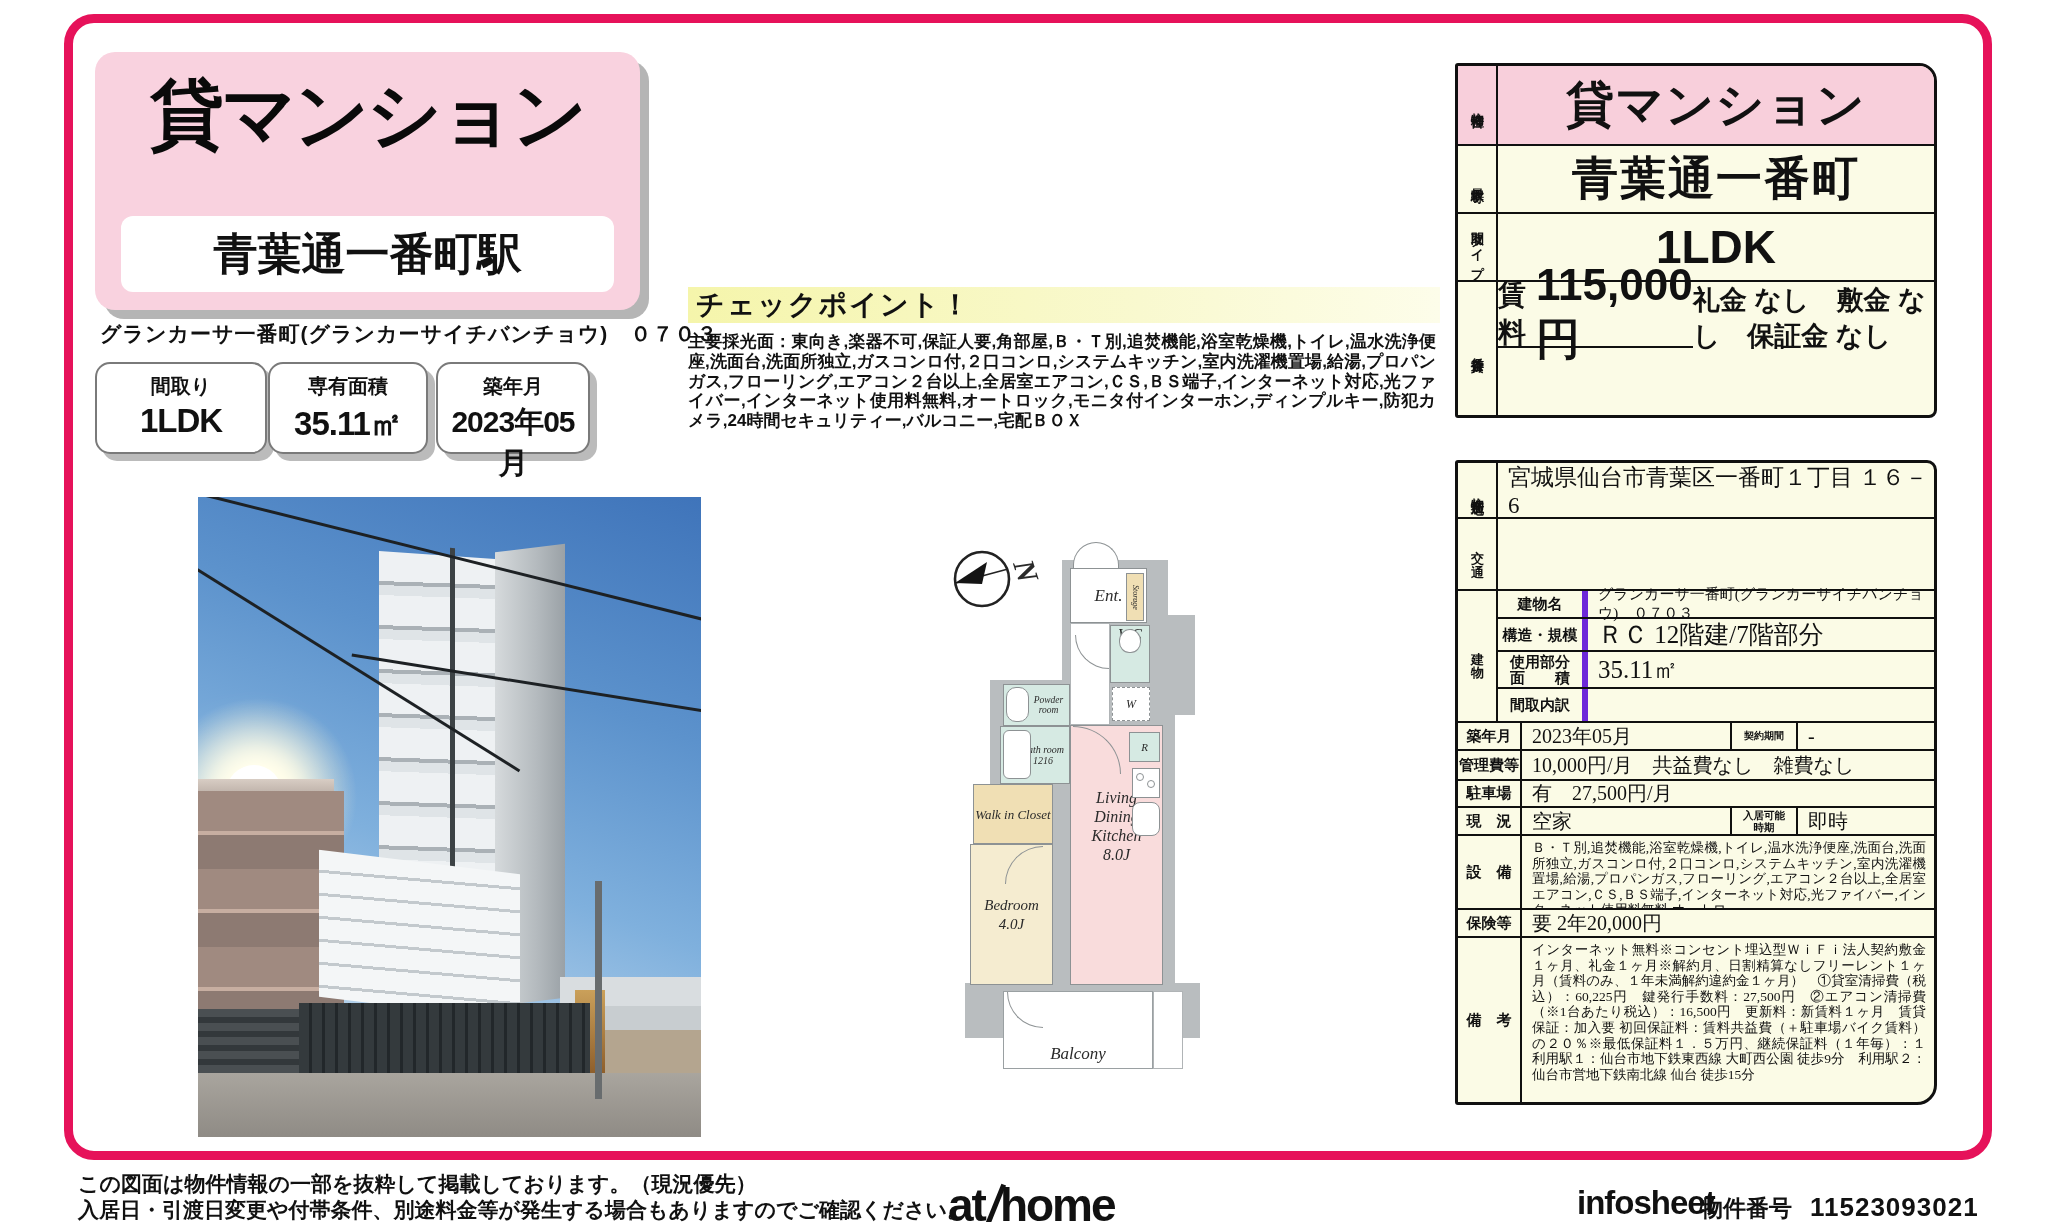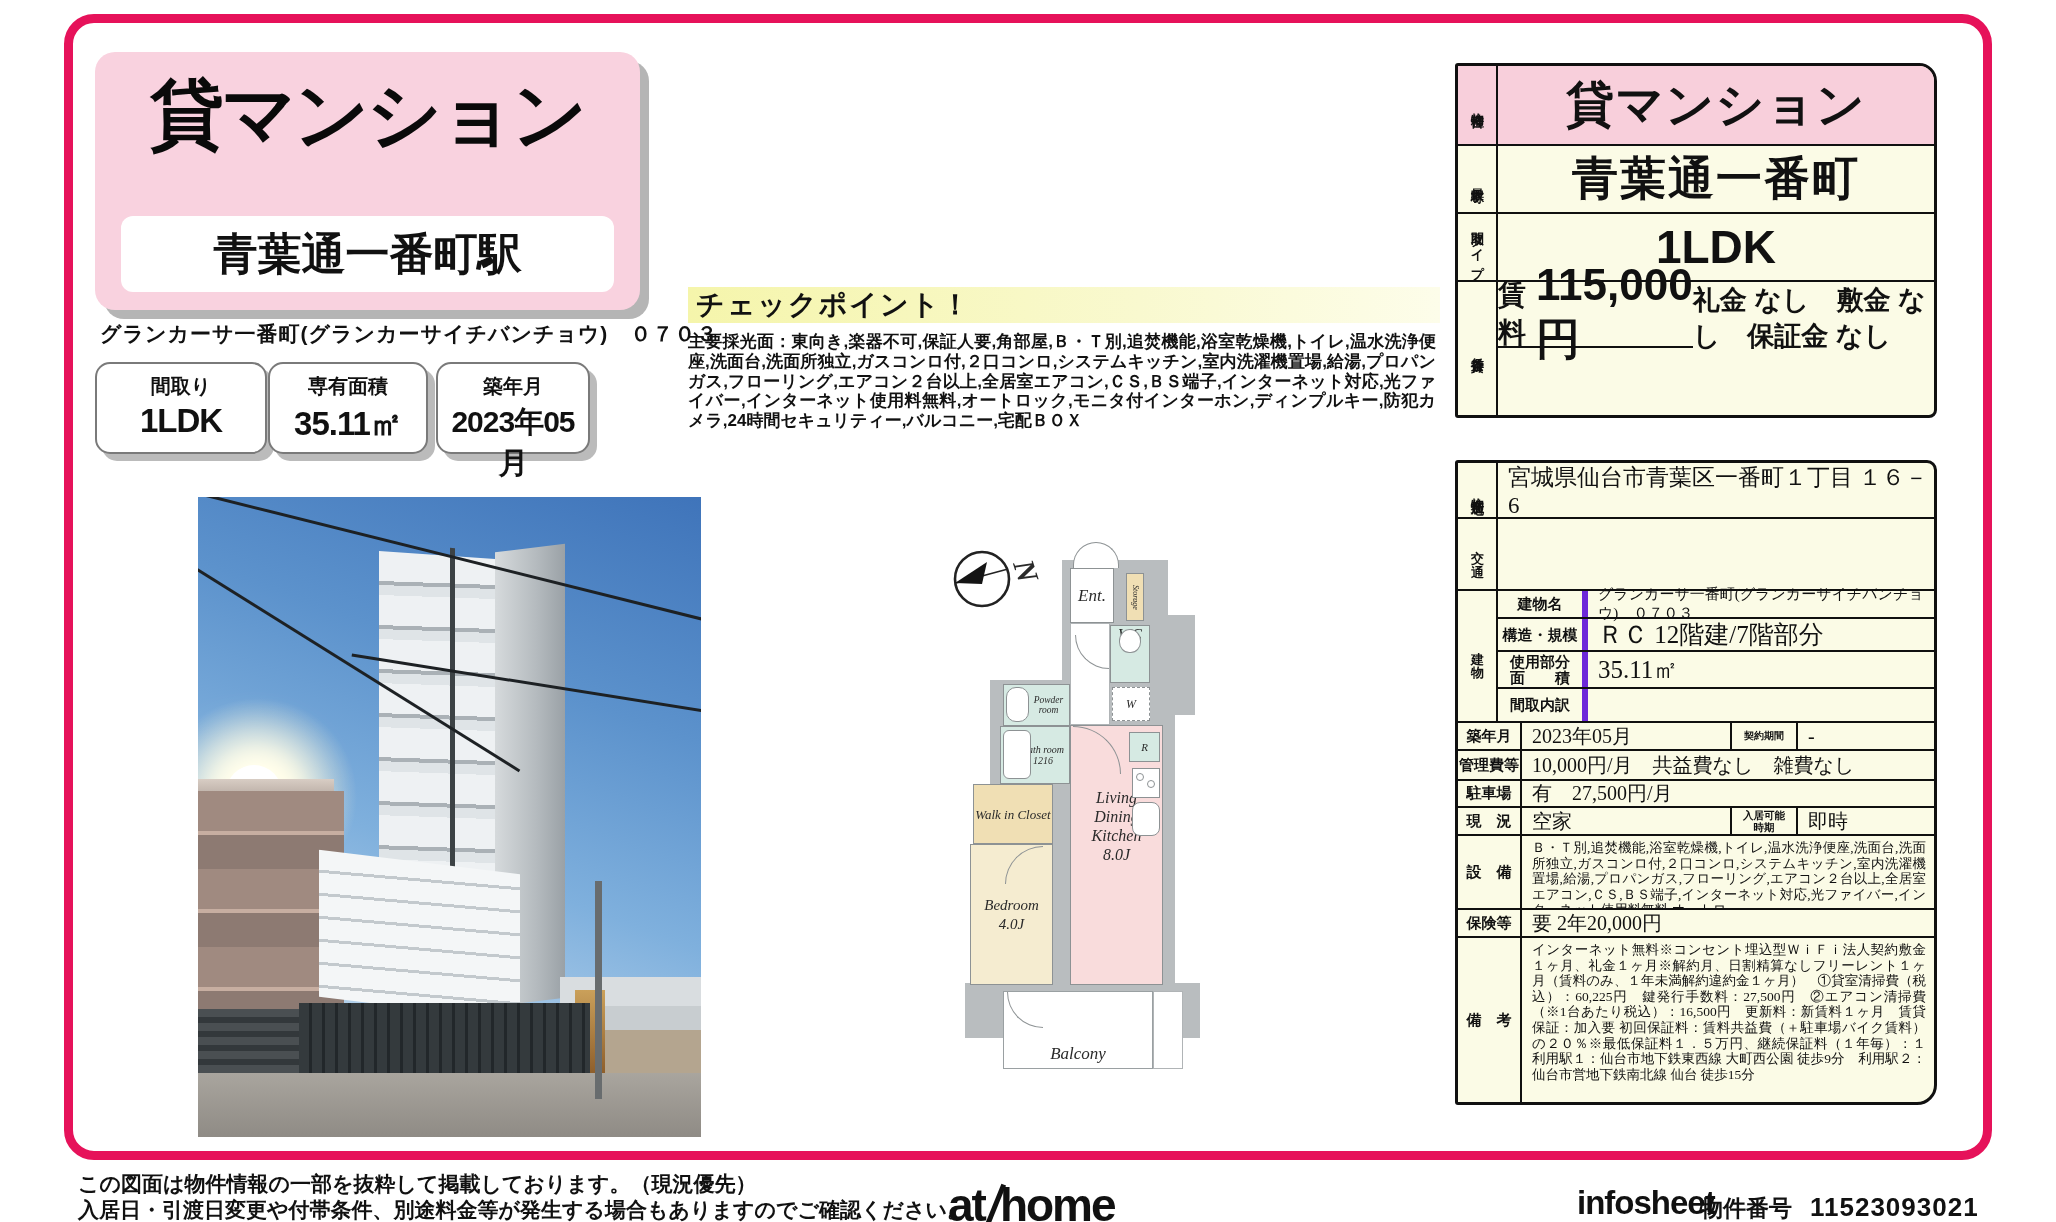--- a/index.html
+++ b/index.html
@@ -202,21 +202,21 @@
     </svg>
     <div class="compassN">N</div>
 
     <div class="wall" style="left:117px;top:20px;width:106px;height:142px;"></div>
     <div class="wall" style="left:222px;top:75px;width:28px;height:100px;"></div>
     <div class="wall" style="left:45px;top:140px;width:185px;height:310px;"></div>
     <div class="wall" style="left:20px;top:443px;width:235px;height:55px;"></div>
 
     <div style="position:absolute;left:128px;top:2px;width:46px;height:26px;border:1.4px solid #8d9294;border-bottom:none;border-radius:46px 46px 0 0;background:#fff;"></div>
 
-    <div class="room whiteroom" style="left:125px;top:28px;width:44px;height:55px;font-size:17px;">
+    <div class="room whiteroom" style="left:125px;top:28px;width:77px;height:55px;font-size:17px;">
       <span>Ent.</span>
     </div>
     <div class="room beige" style="left:181px;top:33px;width:18px;height:48px;font-size:8px;writing-mode:vertical-rl;">
       <span>Storage</span>
     </div>
     <div class="room whiteroom" style="left:125px;top:83px;width:40px;height:102px;border-color:#b0b4b6;"></div>
     <div class="room teal" style="left:165px;top:85px;width:40px;height:58px;font-size:16px;align-items:flex-start;padding-bottom:3px;">
       <span>WC</span>
     </div>
     <div style="position:absolute;left:174px;top:89px;width:22px;height:24px;background:#fff;border:1px solid #8d9294;border-radius:50% 50% 46% 46%;"></div>

